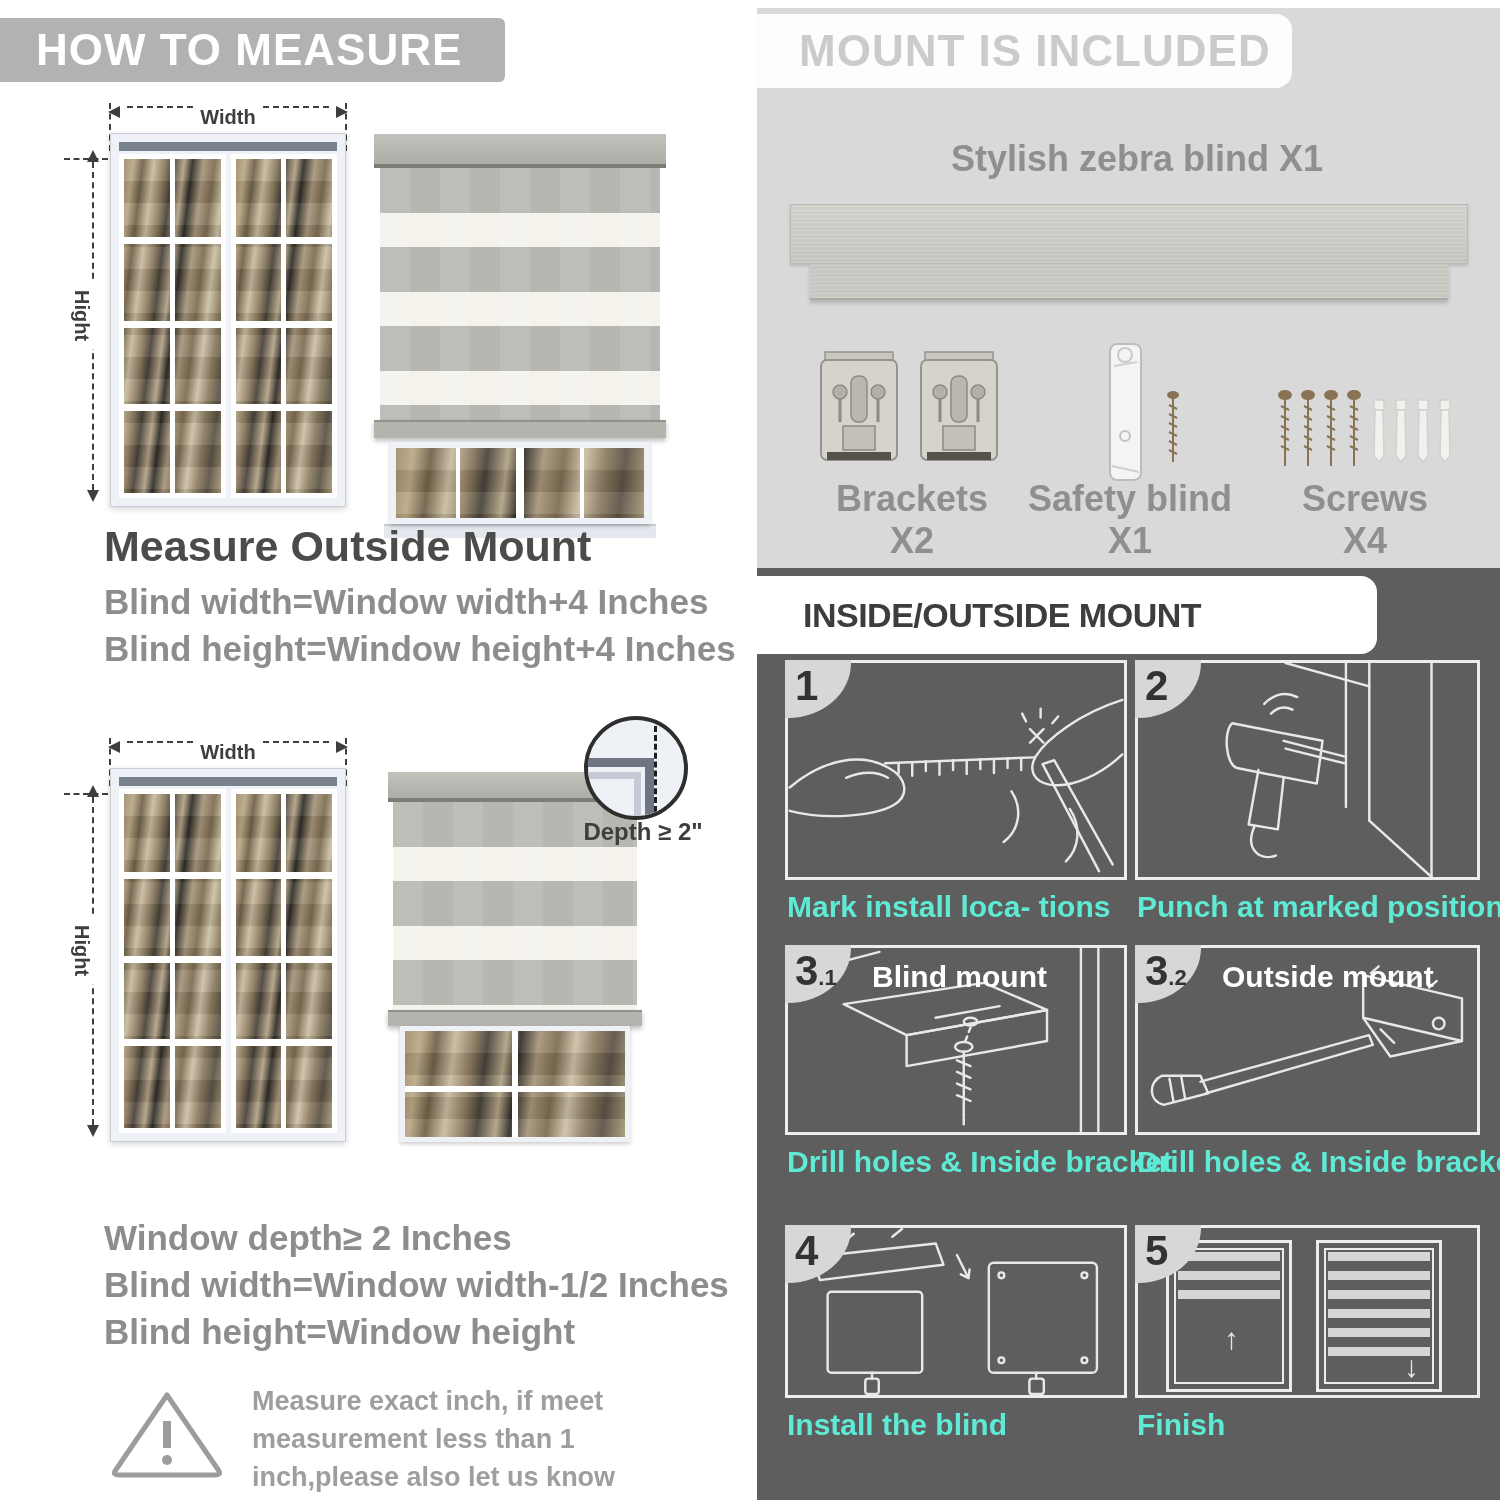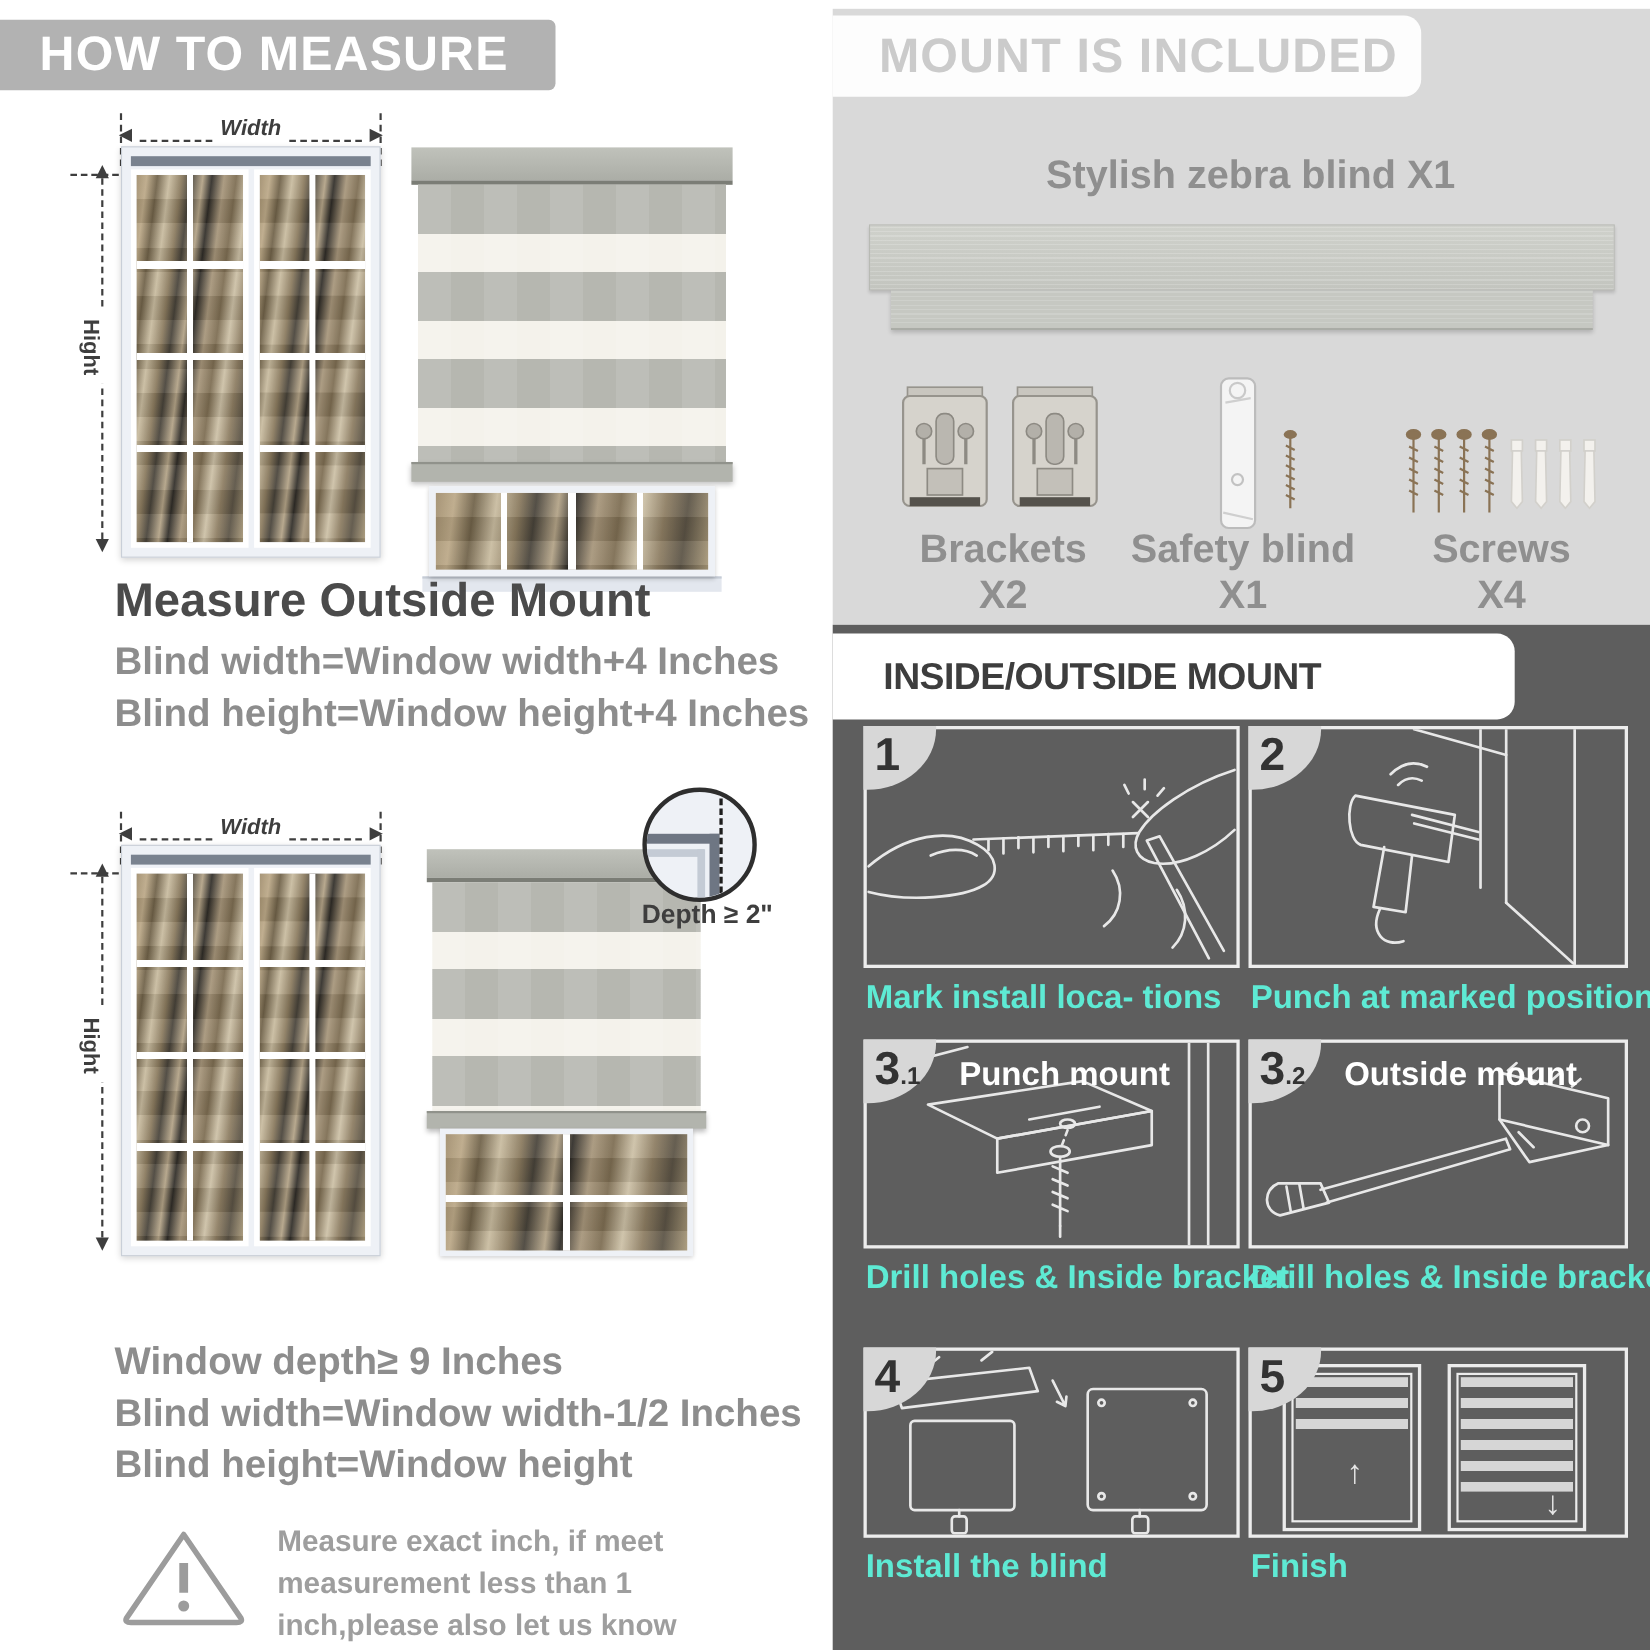--- a/index.html
+++ b/index.html
@@ -18,21 +18,21 @@
   .sash{position:relative;flex:1;border:5px solid #ffffff;overflow:hidden;}
   .photo{background:
     repeating-linear-gradient(180deg, rgba(255,255,255,.07) 0 22px, rgba(0,0,0,.08) 22px 44px),
     linear-gradient(97deg,#a08d6d 0%,#bba887 7%,#6f6148 14%,#c8bb9f 22%,#8a7a5e 30%,#474239 36%,
       #b2a286 44%,#2f2c27 50%,#a6957a 58%,#7c6c51 66%,#ccc0a6 74%,#8d7d62 82%,#5a5244 90%,#a89878 100%);}
   .sash .grid{position:absolute;inset:0;background:
     linear-gradient(90deg, transparent 0 calc(50% - 2.5px), #fff calc(50% - 2.5px) calc(50% + 2.5px), transparent calc(50% + 2.5px) 100%),
     linear-gradient(180deg, transparent 0 23.5%, #fff 23.5% 25.5%, transparent 25.5% 48.5%, #fff 48.5% 50.5%,
       transparent 50.5% 73.5%, #fff 73.5% 75.5%, transparent 75.5% 100%);}
 
-  .harrow{position:absolute;display:flex;align-items:flex-end;gap:7px;color:#3e3e3e;font-weight:700;font-size:20px;font-style:italic;}
+  .harrow{position:absolute;display:flex;align-items:flex-start;gap:7px;color:#3e3e3e;font-weight:700;font-size:20px;}
   .harrow .dash{flex:1;height:0;border-top:2px dashed #3e3e3e;}
   .ah-l{width:0;height:0;border-top:6px solid transparent;border-bottom:6px solid transparent;border-right:12px solid #3e3e3e;}
   .ah-r{width:0;height:0;border-top:6px solid transparent;border-bottom:6px solid transparent;border-left:12px solid #3e3e3e;}
   .vend{position:absolute;width:0;border-left:2px dashed #3e3e3e;}
   .hconn{position:absolute;height:0;border-top:2px dashed #3e3e3e;}
   .varrow{position:absolute;width:0;border-left:2px dashed #3e3e3e;}
   .varrow:before{content:"";position:absolute;top:-12px;left:-7px;border-left:6px solid transparent;
     border-right:6px solid transparent;border-bottom:12px solid #3e3e3e;}
   .varrow:after{content:"";position:absolute;bottom:-12px;left:-7px;border-left:6px solid transparent;
     border-right:6px solid transparent;border-top:12px solid #3e3e3e;}
@@ -187,21 +187,21 @@
   <div class="depth-circle">
     <div class="dc-bar-h"></div>
     <div class="dc-bar-v"></div>
     <div class="dc-bar-h2"></div>
     <div class="dc-bar-v2"></div>
     <div class="dc-dash"></div>
   </div>
   <div class="depth-label">Depth ≥ 2"</div>
 
   <div class="measure-rules" style="left:104px;top:1214px;">
-    <div>Window depth≥ 9 Inches</div>
+    <div>Window depth≥ 2 Inches</div>
     <div>Blind width=Window width-1/2 Inches</div>
     <div>Blind height=Window height</div>
   </div>
 
   <svg style="position:absolute;left:108px;top:1388px;" width="118" height="92" viewBox="0 0 118 92">
     <path d="M59,7 L111,83 Q113,87 107,87 L11,87 Q5,87 7,83 Z" fill="none" stroke="#9c9c9c" stroke-width="5" stroke-linejoin="round"></path>
     <line x1="59" y1="33" x2="59" y2="60" stroke="#9c9c9c" stroke-width="8"></line>
     <circle cx="59" cy="72" r="5" fill="#9c9c9c"></circle>
   </svg>
   <div class="warn-text" style="left:252px;top:1382px;">Measure exact inch, if meet measurement less than 1 inch,please also let us know exact measurement, please do not leave it</div>
@@ -341,21 +341,21 @@
           <path d="M186,82 L180,98" stroke-dasharray="5,5"></path>
           <ellipse cx="179" cy="102" rx="9" ry="5"></ellipse>
           <path d="M179,107 L179,172 M172,116 L186,122 M172,128 L186,134 M172,140 L186,146 M172,152 L186,158"></path>
           <path d="M179,172 L179,182"></path>
         </g>
       </svg>
       <div class="badge">
         <span>3</span>
         <span class="sub">.1</span>
       </div>
-      <div class="step-inner-label">Punch mount</div>
+      <div class="step-inner-label">Blind mount</div>
     </div>
     <div class="step-caption" style="left:30px;top:577px;">Drill holes &amp;  Inside bracket</div>
 
     <div class="step-box" style="left:378px;top:377px;width:345px;height:190px;">
       <svg class="step-art" viewBox="0 0 345 190">
         <g fill="none" stroke="#e8e8e8" stroke-width="2.5" stroke-linecap="round" stroke-linejoin="round">
           <path d="M230,28 L332,52 L332,96 L230,72 Z"></path>
           <path d="M238,26 l8,-7 M258,31 l8,-7 M278,36 l8,-7 M298,41 l8,-7"></path>
           <circle cx="308" cy="78" r="6"></circle>
           <path d="M230,72 L258,112 L332,96"></path>

